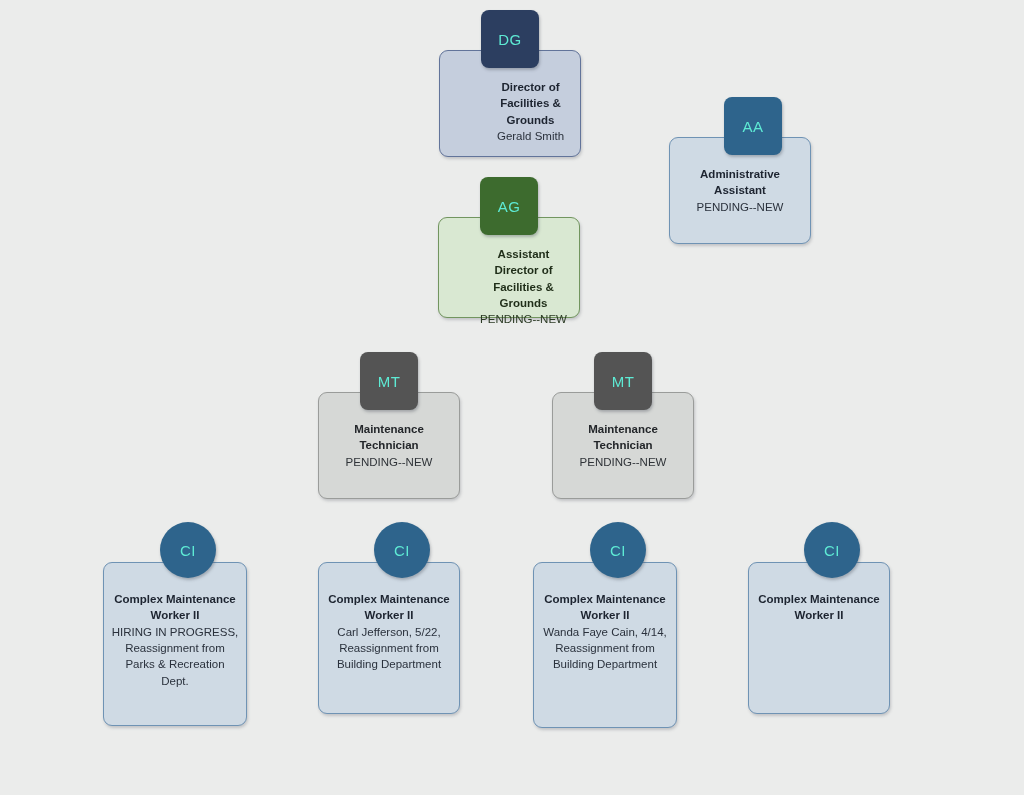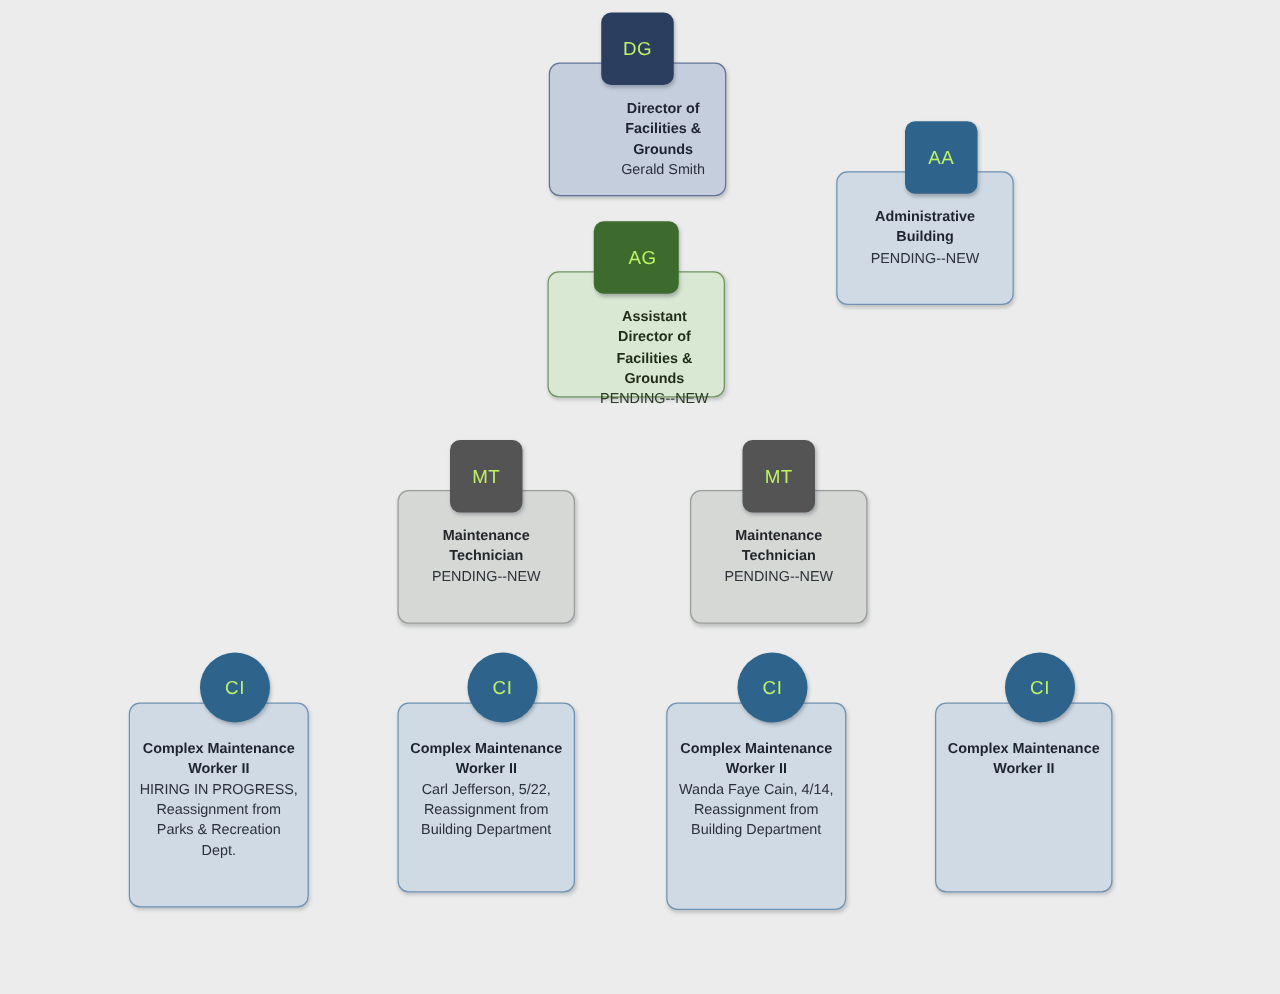--- a/index.html
+++ b/index.html
@@ -41,21 +41,21 @@
   }
   .node-badge {
     position: absolute;
     top: 0;
     left: 50%;
     transform: translateX(-50%);
     width: 58px;
     height: 58px;
     border-radius: 8px;
     z-index: 3;
-    color: #bef264;
+    color: #5eead4;
     font-size: 15px;
     letter-spacing: 0.4px;
     display: flex;
     align-items: center;
     justify-content: center;
     box-shadow: 1px 2px 3px rgba(70,75,85,0.35);
   }
   .node-badge.circle {
     border-radius: 50%;
     width: 56px;
@@ -79,21 +79,21 @@
     width: 100%;
   }
 
   
   .theme-navy  .node-badge { background: #2c3e60; }
   .theme-navy  .node-card  { background: #c5cedd; border-color: #62749a; }
 
   .theme-steel .node-badge { background: #2e648c; margin-left: 13px; }
   .theme-steel .node-card  { background: #cfdae4; border-color: #6f93b4; }
 
-  .theme-green .node-badge { background: #3d6b2e; padding-left: 10px; }
+  .theme-green .node-badge { background: #3d6b2e; }
   .theme-green .node-card  { background: #d9e8d2; border-color: #72955f; padding-left: 36px; }
   .theme-green .node-title { color: #1f2d18; }
   .theme-green .node-sub   { color: #2b3a24; }
 
   .theme-gray  .node-badge { background: #545454; }
   .theme-gray  .node-card  { background: #d6d8d6; border-color: #9a9c9a; }
   .theme-gray  .node-title { color: #23262a; }
   .theme-gray  .node-sub   { color: #2f3338; }
 </style>
 </head>
@@ -102,21 +102,21 @@
 <div id="chart-canvas">
     <div class="node theme-navy" style="left: 439px; top: 10px; width: 142px; height: 147px;">
       <div class="node-card" style="height: 107px; padding-left: 48px;">
         <div class="node-title">Director of Facilities &amp; Grounds</div>
         <div class="node-sub">Gerald Smith</div>
       </div>
       <div class="node-badge">DG</div>
     </div>
     <div class="node theme-steel" style="left: 669px; top: 97px; width: 142px; height: 147px;">
       <div class="node-card" style="height: 107px;">
-        <div class="node-title">Administrative Building</div>
+        <div class="node-title">Administrative Assistant</div>
         <div class="node-sub">PENDING--NEW</div>
       </div>
       <div class="node-badge">AA</div>
     </div>
     <div class="node theme-green" style="left: 438px; top: 177px; width: 142px; height: 141px;">
       <div class="node-card" style="height: 101px;">
         <div class="node-title">Assistant Director of Facilities &amp; Grounds</div>
         <div class="node-sub">PENDING--NEW</div>
       </div>
       <div class="node-badge">AG</div>

